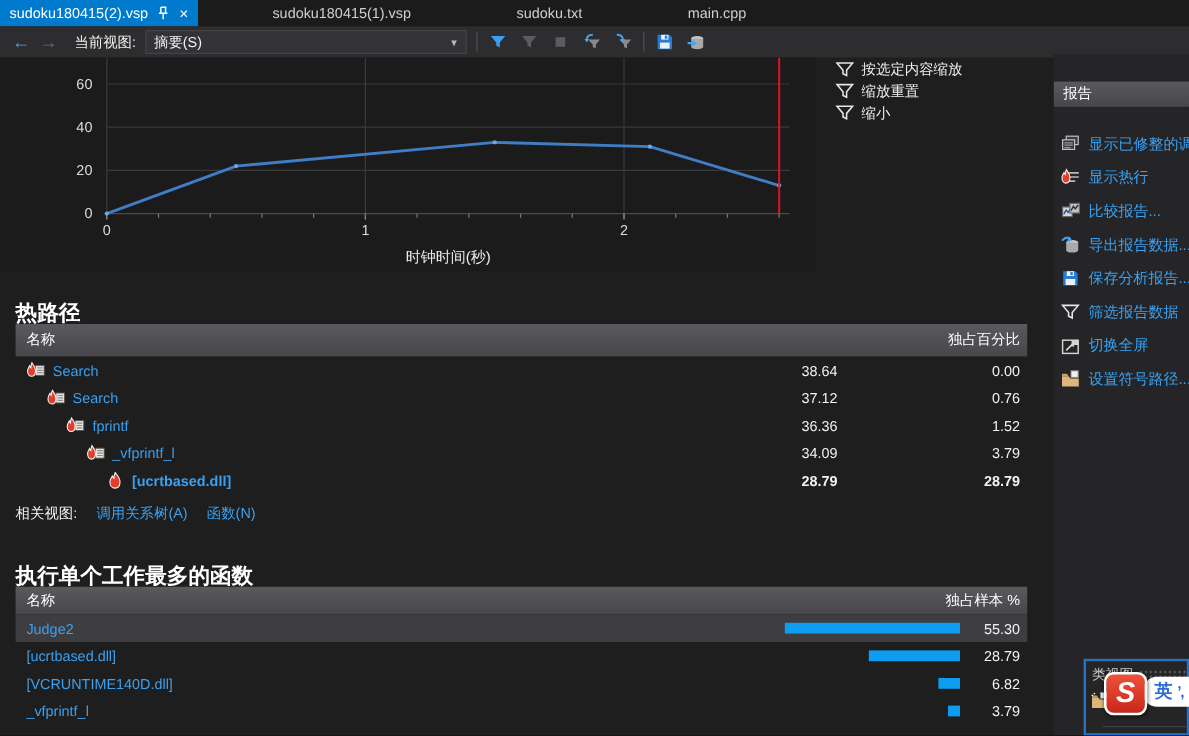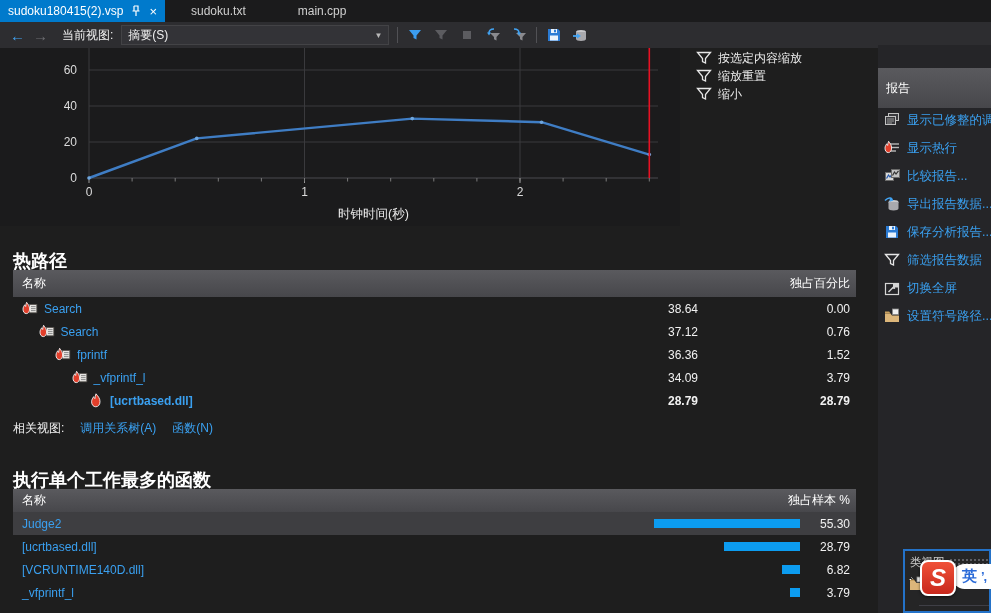--- a/index.html
+++ b/index.html
@@ -4,21 +4,21 @@
 <style>
   * { margin:0; padding:0; box-sizing:border-box; }
   html,body { background:#111; }
   .screen {
     position:relative; width:991px; height:613px; overflow:hidden;
     background:#1e1e1e; font-family:"Liberation Sans", sans-serif;
     font-size:12px; color:#f1f1f1; cursor:default;
   }
   
   .tabstrip { position:absolute; left:0; top:0; width:991px; height:22px;
-    background:#1b1b1c; display:flex; align-items:stretch; }
+    background:#1b1b1c; display:flex; align-items:stretch;gap:36px; }
   .tab { display:flex; align-items:center; color:#cfcfcf; font-size:12px; white-space:nowrap; }
   .tab.inactive { padding:0 26px; }
   .tab.active { background:#007acc; color:#ffffff; padding:0 8px; gap:7px; }
   .tab .close-x { font-size:13px; line-height:1; color:#ffffff; }
   
   .toolbar { position:absolute; left:0; top:22px; width:991px; height:26px;
     background:#2d2d30; display:flex; align-items:center; padding:0 10px; gap:8px; }
   .nav-arrow { font-size:15px; font-weight:bold; line-height:1; }
   .nav-back { color:#42a3f2; }
   .nav-fwd  { color:#6e6e72; }
@@ -51,21 +51,21 @@
   .row .name a { margin-left:6px; }
   .mw-barcol { width:272px; display:flex; justify-content:flex-end; align-items:center; }
   .mw-bar { height:9px; background:#0c9cf0; }
   .mw-val { width:56px; text-align:right; padding-right:6px; }
   .row.hl { background:#3e3e41; }
   
   .related { position:absolute; left:13px; top:420px; display:flex; align-items:center; gap:16px; }
   .related .lbl { color:#f1f1f1; }
   
   .sidebar { position:absolute; left:878px; top:45px; width:113px; height:568px; background:#252528; overflow:hidden; }
-  .sb-head { position:absolute; left:0; top:23px; width:113px; height:40px;
+  .sb-head { position:absolute; left:0; top:23px; width:113px; height:21px;
     background:linear-gradient(#5a5a5e,#47474b); display:flex; align-items:center;
     padding-left:8px; color:#ffffff; }
   .sb-items { position:absolute; left:0; top:61px; width:113px; }
   .sb-item { display:flex; align-items:center; gap:7px; height:28px; padding-left:6px; white-space:nowrap; overflow:hidden; }
   .sb-item a { font-size:12.5px; }
   
   .classview { position:absolute; left:903px; top:549px; width:88px; height:64px;
     border:2px solid #2472c8; background:#252526; z-index:5; }
   .cv-title { position:absolute; left:5px; top:4px; color:#cccccc; font-size:11.5px; white-space:nowrap; }
   .cv-dots { position:absolute; left:44px; top:7px; width:40px; height:10px;
@@ -90,20 +90,23 @@
 
   <div class="tabstrip">
     <div class="tab active">
       <span>sudoku180415(2).vsp</span>
       <span class="icon16" style="width:12px;height:12px;flex:0 0 12px">
         <svg width="12" height="12" viewBox="0 0 12 12">
             <path d="M4 1 h4 v5 h1.5 M4 1 v5 h-1.5 M2.5 6 h7 M6 6 v5" stroke="#ffffff" stroke-width="1.2" fill="none"></path>
           </svg>
       </span>
       <span class="close-x">×</span>
+    </div>
+    <div class="tab inactive">
+      <span>sudoku180415(1).vsp</span>
     </div>
     <div class="tab inactive">
       <span>sudoku.txt</span>
     </div>
     <div class="tab inactive">
       <span>main.cpp</span>
     </div>
   </div>
 
   <div class="toolbar">

